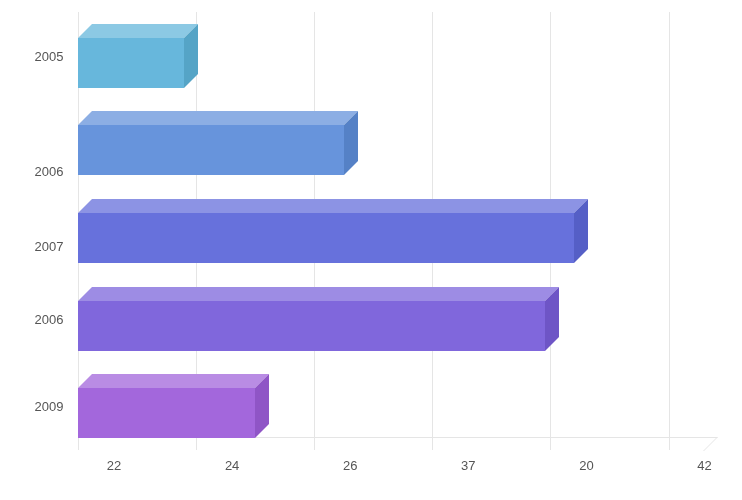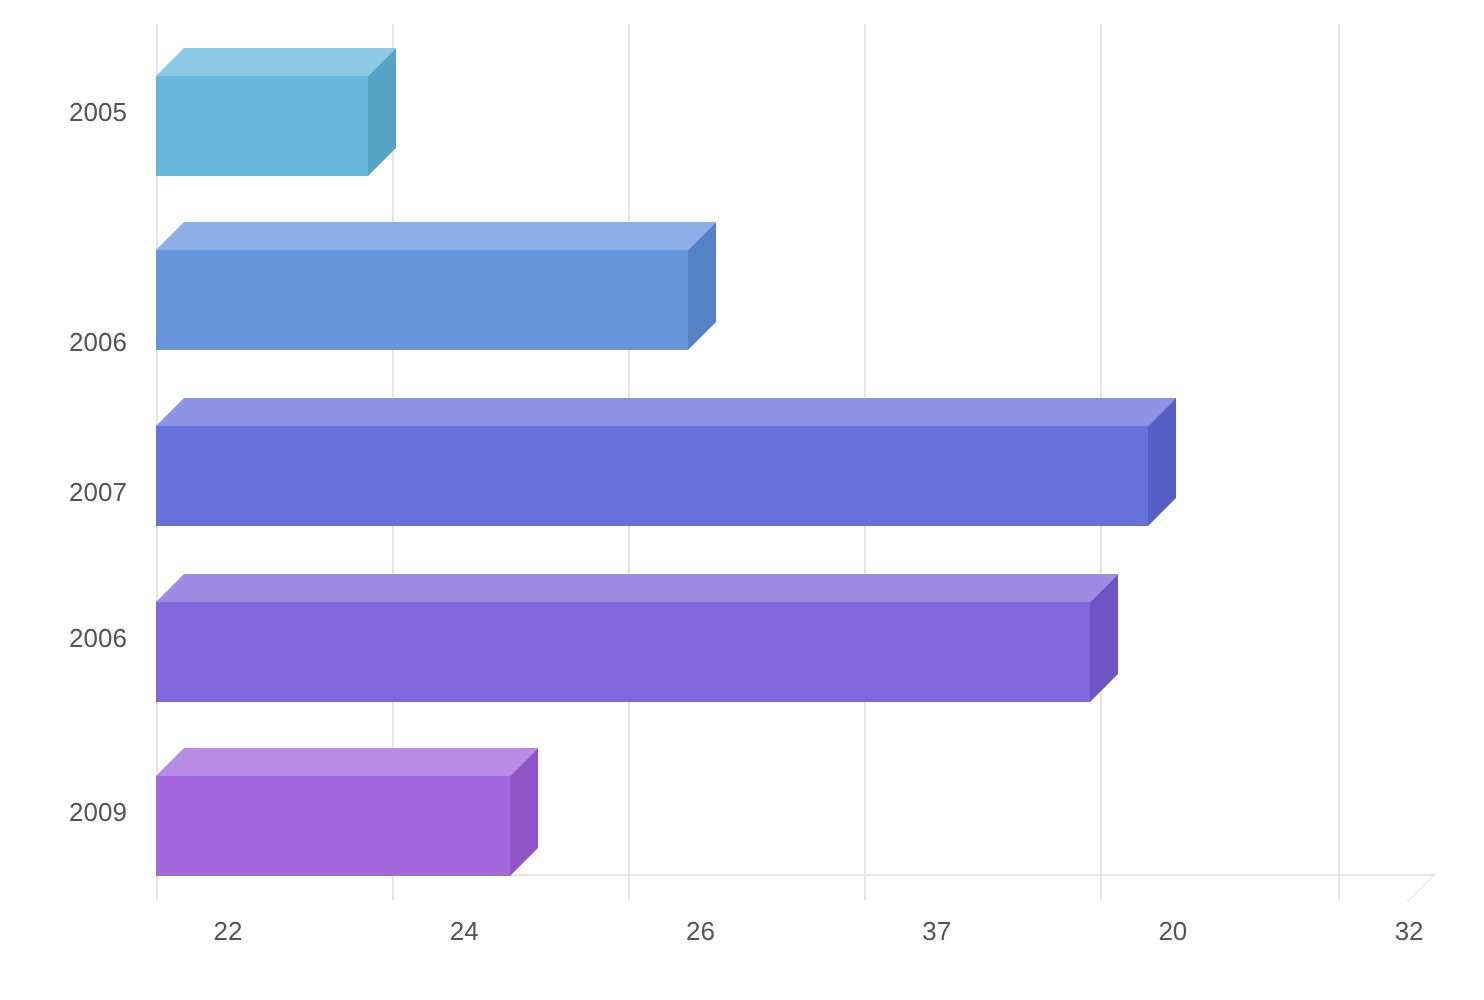--- a/index.html
+++ b/index.html
@@ -121,19 +121,19 @@
         <div class="topface" style="width: 177.17px; background: rgb(185, 140, 228);"></div>
         <div class="side" style="left: 177.17px; background: rgb(143, 85, 198);"></div>
         <div class="front" style="width: 177.17px; background: rgb(163, 103, 220);"></div>
       </div>
     </div>
 <div class="x-tick" style="left: 78px;">22</div>
     <div class="x-tick" style="left: 196.113px;">24</div>
     <div class="x-tick" style="left: 314.226px;">26</div>
     <div class="x-tick" style="left: 432.34px;">37</div>
     <div class="x-tick" style="left: 550.453px;">20</div>
-    <div class="x-tick" style="left: 668.566px;">32</div>
+    <div class="x-tick" style="left: 668.566px;">42</div>
     <div class="y-tick" style="top: 55.8px;">2005</div>
     <div class="y-tick" style="top: 143.4px; margin-top: 28px;">2006</div>
     <div class="y-tick" style="top: 231px; margin-top: 15px;">2007</div>
     <div class="y-tick" style="top: 318.6px;">2006</div>
     <div class="y-tick" style="top: 406.2px;">2009</div>
   </div>
 
 </body></html>

